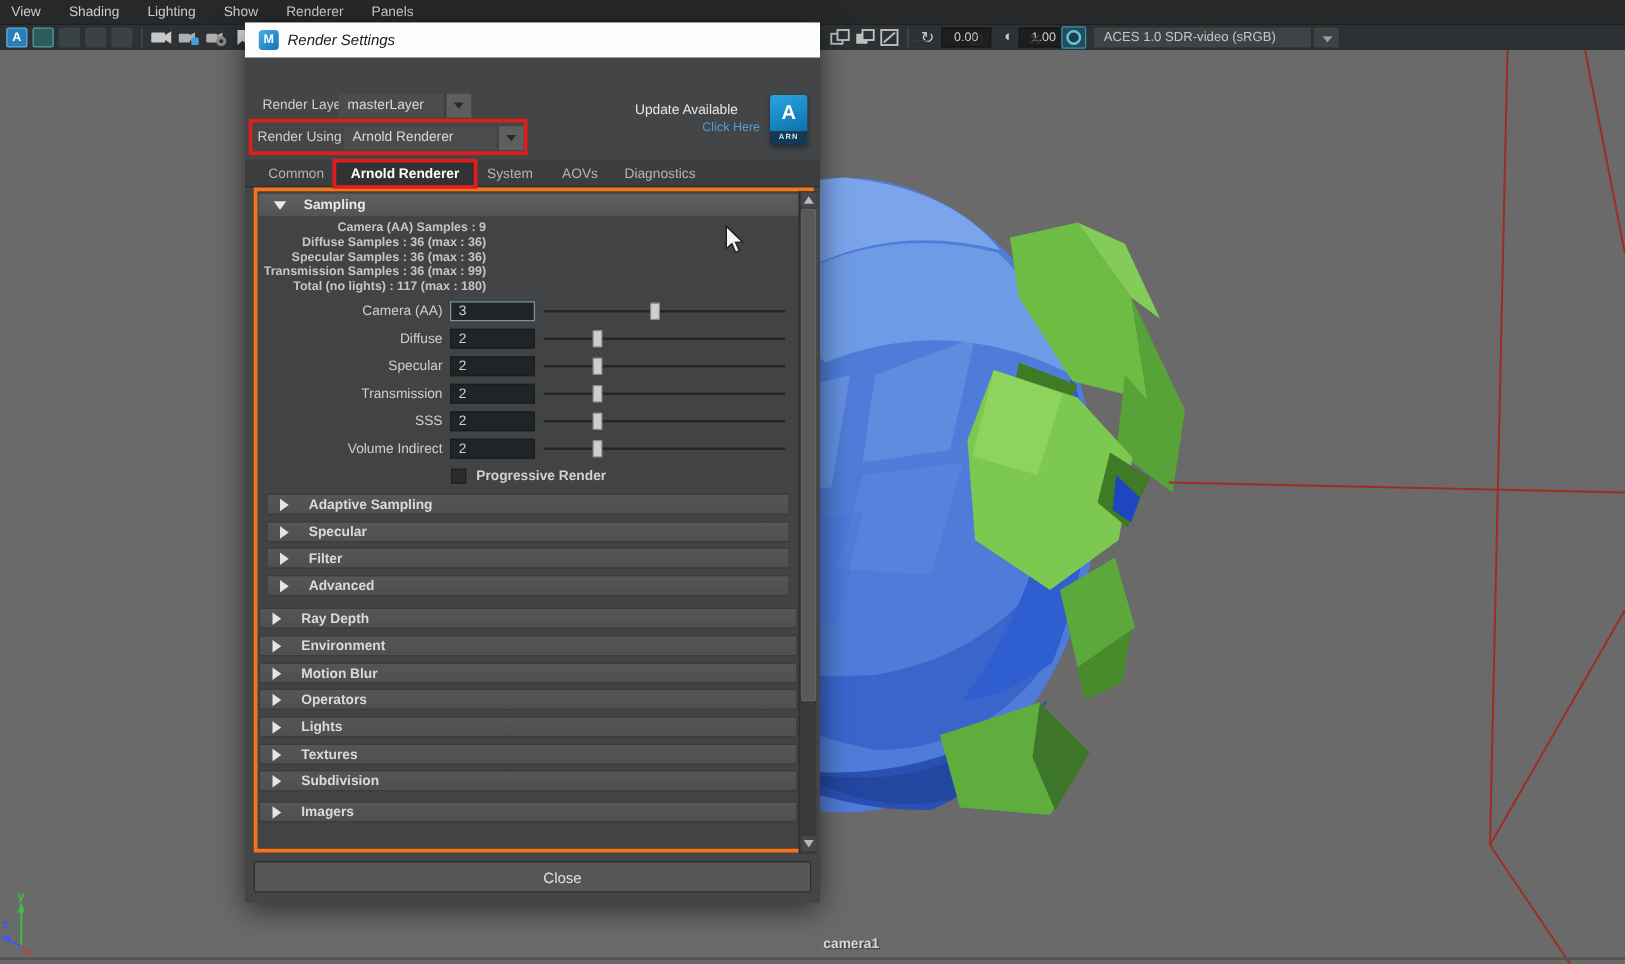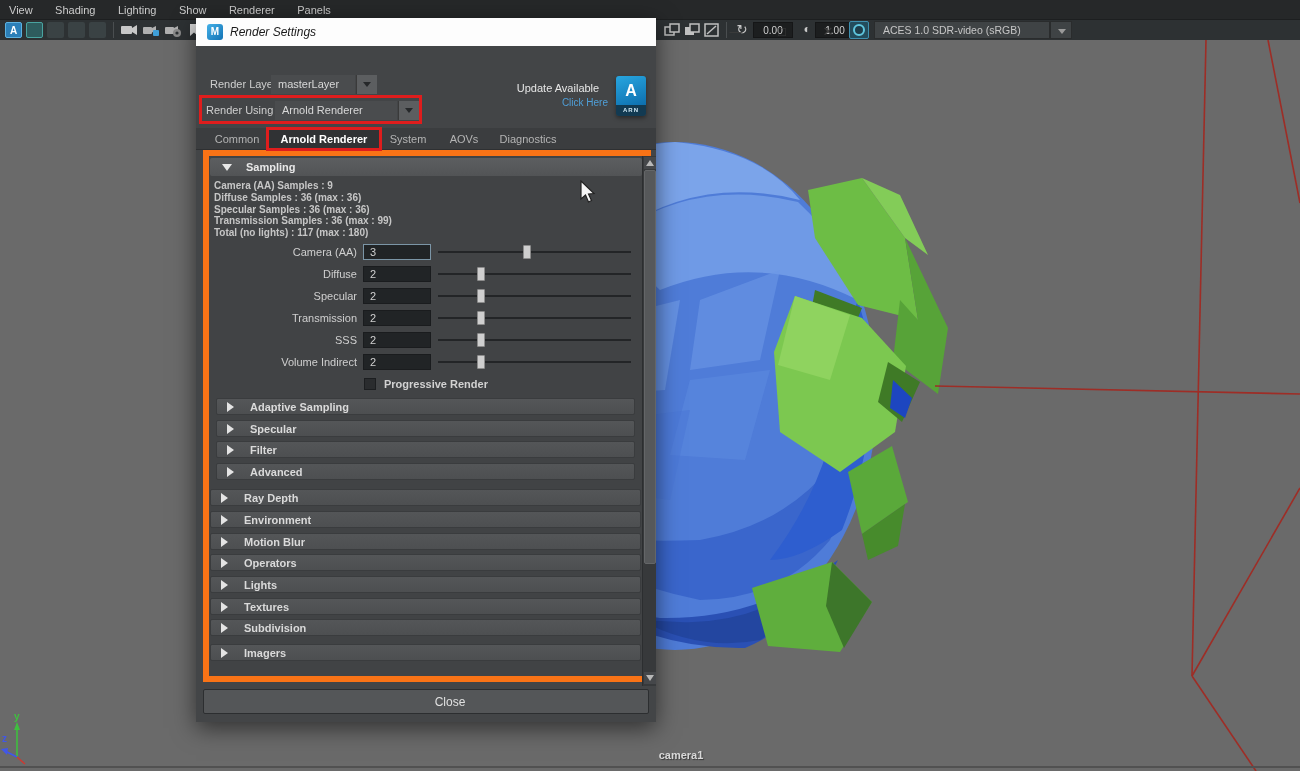--- a/index.html
+++ b/index.html
@@ -52,42 +52,42 @@
   .rs-menubar span { display:inline-block; padding:6px 10px 0 10px; font-size:11px; color:#d6d6d6; }
   .rs-menubar span:first-child { margin-left:6px; }
 
   .row-label { position:absolute; font-size:11px; color:#cfcfcf; }
   .dd { position:absolute; height:19px; background:#4a4c4e; color:#d8d8d8; font-size:11px; line-height:18px; padding-left:7px; }
   .dd-btn { position:absolute; height:19px; width:21px; background:#5c5e60; border-left:1px solid #3a3a3a; }
   .dd-btn .tri-down { border-top-color:#26282a; left:6px; top:7px; }
 
   .hl-box { position:absolute; border:3px solid #df1d1d; z-index:6; }
 
-  .upd-title { position:absolute; left:312px; top:64px; width:100px; text-align:center; font-size:11px; color:#e6e6e6; }
+  .upd-title { position:absolute; left:312px; top:64px; width:100px; text-align:left; font-size:11px; color:#e6e6e6; }
   .upd-link { position:absolute; left:312px; top:79px; width:100px; text-align:right; font-size:10px; color:#4f9fd8; }
   .arn-badge { position:absolute; left:420px; top:58px; width:30px; height:40px; border-radius:3px; overflow:hidden;
     box-shadow:0 2px 4px rgba(0,0,0,.4); }
   .arn-badge .a { width:30px; height:29px; background:linear-gradient(160deg,#28a6e0,#0d6fae); color:#fff;
     font-weight:bold; font-size:16px; text-align:center; line-height:29px; }
   .arn-badge .b { width:30px; height:11px; background:#123a52; color:#cfe8f4; font-size:6px; letter-spacing:1px;
     text-align:center; line-height:11px; font-weight:bold; }
 
   .tabs { position:absolute; left:0; top:110px; width:460px; height:22px; background:#3b3d3f; border-bottom:1px solid #2e3032; }
   .tab { position:absolute; top:0; height:22px; font-size:11px; color:#b4b4b4; text-align:center; line-height:22px; }
   .tab.active { color:#ffffff; font-weight:bold; background:#303234; }
   .tab0 { left:12px; width:58px; } .tab1 { left:72px; width:112px; } .tab2 { left:192px; width:40px; }
   .tab3 { left:250px; width:36px; } .tab4 { left:300px; width:64px; }
 
-  .frame { position:absolute; left:7px; top:132px; width:448px; height:532px; background:#414345; border:6px solid #f97316; }
+  .frame { position:absolute; left:7px; top:132px; width:448px; height:532px; background:#414345; border:3px solid #f97316; }
   .samp-header { position:absolute; left:1px; top:2px; width:432px; height:18px; background:linear-gradient(#5c5e60,#525456);
     border-radius:2px; }
   .samp-header .tri { position:absolute; left:12px; top:6px; width:0; height:0;
     border-left:5px solid transparent; border-right:5px solid transparent; border-top:7px solid #e8e8e8; }
   .samp-header .lbl { position:absolute; left:36px; top:3px; font-weight:bold; color:#e8e8e8; font-size:11px; }
-  .stats { position:absolute; left:5px; top:24px; }
+  .stats { position:absolute; left:5px; top:24px;text-align:right; }
   .stats div { font-size:10px; font-weight:bold; color:#c6c6c6; line-height:11.8px; }
 
   .srow { position:absolute; height:16px; width:430px; }
   .srow .lab { position:absolute; left:0; top:2px; width:148px; text-align:right; color:#cfcfcf; font-size:11px; }
   .srow .field { position:absolute; left:154px; top:0; width:68px; height:16px; background:#212426; border:1px solid #1a1c1e;
     color:#d0d0d0; font-size:11px; line-height:14px; padding-left:6px; }
   .srow .field.focused { border:1px solid #7b95a6; }
   .srow .track { position:absolute; left:229px; top:7px; width:193px; height:2px; background:#232527; }
   .srow .handle { position:absolute; top:-6px; width:8px; height:14px; background:#cfcfcf; border:1px solid #8c8c8c; border-radius:1px; }
   .r0{top:88px}.r1{top:110px}.r2{top:132px}.r3{top:154px}.r4{top:176px}.r5{top:198px}

